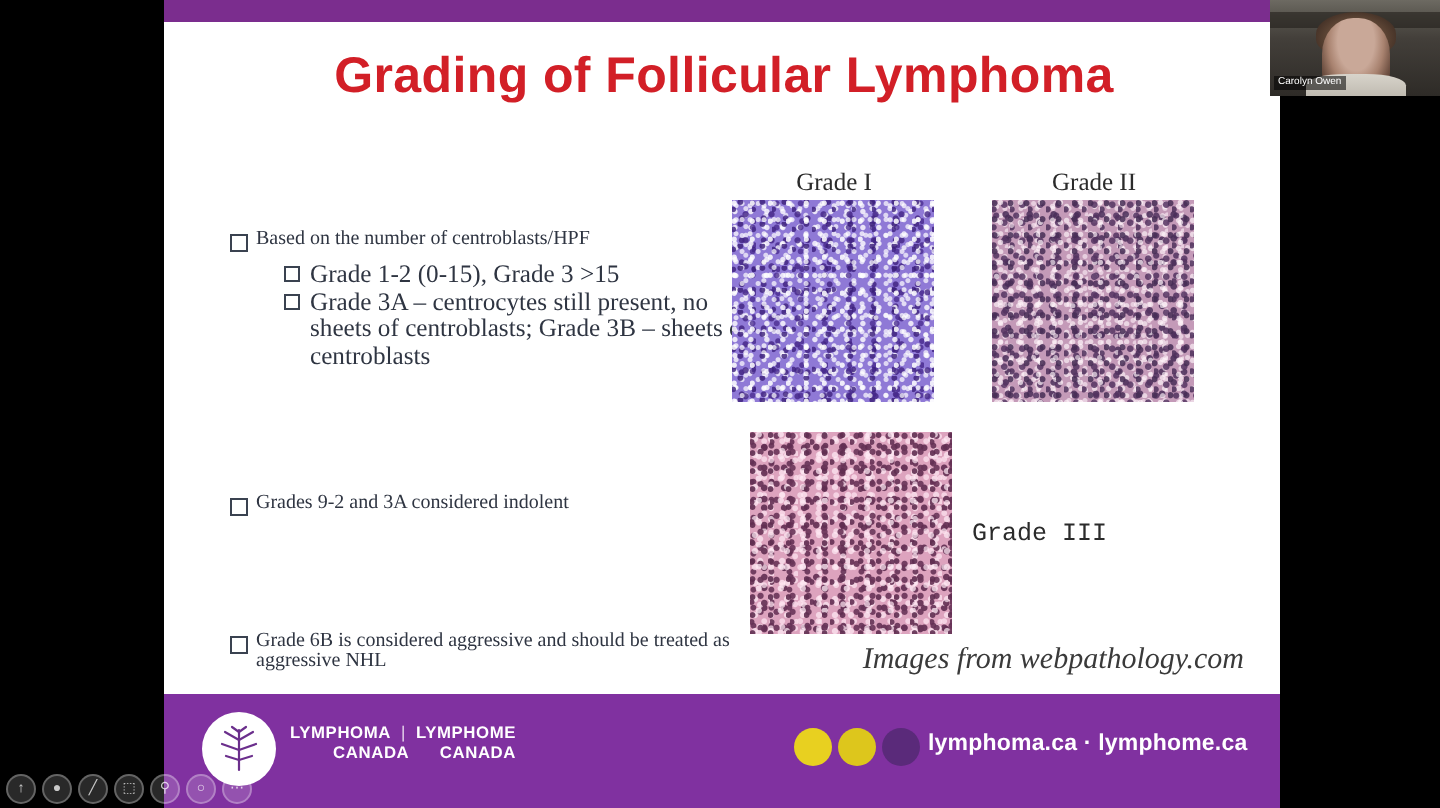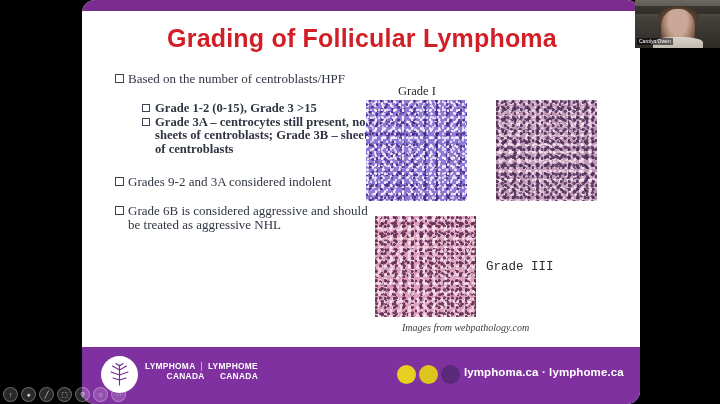--- a/index.html
+++ b/index.html
@@ -1,36 +1,36 @@
 <!DOCTYPE html>
 <html><head>
 <meta charset="utf-8">
 <style>
   html,body{margin:0;padding:0;background:#000;}
   body{width:720px;height:404px;overflow:hidden;font-family:"Liberation Serif",serif;}
 
   #stage{position:relative;width:720px;height:404px;background:#000;}
 
   
-  #slide{position:absolute;left:82px;top:0;width:558px;height:404px;background:#ffffff;overflow:hidden;border-radius:13px;}
+  #slide{position:absolute;left:82px;top:0;width:558px;height:404px;background:#ffffff;overflow:hidden;}
   #topband{position:absolute;left:0;top:0;width:100%;height:11px;background:#7b2d8e;}
 
   #slide-title{
     position:absolute;left:20px;top:24px;width:520px;
     text-align:center;
     font-family:"Liberation Sans",sans-serif;
     font-weight:bold;font-size:25px;letter-spacing:.2px;
     color:#d21f27;white-space:nowrap;
   }
 
   
   #bullets{position:absolute;left:33px;top:72px;width:262px;color:#2f3542;}
-  .b1{position:relative;padding-left:13px;font-size:13px;line-height:1.06;margin-bottom:2px;}
+  .b1{position:relative;padding-left:13px;font-size:10px;line-height:1.06;margin-bottom:2px;margin-top:43px;}
   .b2{position:relative;padding-left:13px;font-size:12.6px;line-height:1.06;margin-bottom:1px;}
-  .lvl2{margin-left:27px;margin-top:16px;font-weight:bold;}
+  .lvl2{margin-left:27px;margin-top:5px;}
   .sq{position:absolute;left:0;top:2px;width:7px;height:7px;border:1.4px solid #3a4250;background:#fff;}
   .b2 .sq{top:2px;width:6px;height:6px;border-width:1.2px;}
   .gap{height:13px;}
   .gap-sm{height:9px;}
 
   
   .histo{position:absolute;}
   .hlabel{position:absolute;font-size:12.5px;color:#2b2b2b;text-align:center;}
 
   #img1{left:284px;top:100px;width:101px;height:101px;
@@ -83,22 +83,22 @@
       radial-gradient(circle at 55% 58%, rgba(98,46,82,.9) 0 1.4px, transparent 1.9px),
       radial-gradient(circle at 79% 51%, rgba(255,230,242,.7) 0 1.2px, transparent 1.7px),
       radial-gradient(circle at 19% 76%, rgba(102,50,86,.9) 0 1.2px, transparent 1.7px),
       radial-gradient(circle at 46% 86%, rgba(255,235,245,.7) 0 1.3px, transparent 1.8px),
       radial-gradient(circle at 71% 79%, rgba(96,45,81,.9) 0 1.4px, transparent 1.9px),
       radial-gradient(circle at 93% 91%, rgba(255,230,242,.7) 0 1.2px, transparent 1.7px);
     background-size:9px 9px,11px 11px,8px 8px,12px 12px,10px 10px,8px 8px,13px 13px,9px 9px,9px 9px,11px 11px,10px 10px,12px 12px;
   }
   #lab3{left:404px;top:260px;width:110px;text-align:left;font-family:Liberation Mono, monospace;}
 
-  #credit{position:absolute;left:320px;top:322px;width:220px;
-    font-family:"Liberation Serif",serif;font-style:italic;font-size:10px;color:#3a3a3a;}
+  #credit{position:absolute;left:320px;top:322px;width:220px;text-align:right;
+    font-family:"Liberation Serif",serif;font-style:italic;font-size:15px;color:#3a3a3a;}
 
   
   #footer{position:absolute;left:0;bottom:0;width:100%;height:57px;background:#8031a0;text-align:right;}
   #logo-mark{position:absolute;left:19px;top:9px;width:37px;height:37px;border-radius:50%;background:#fff;}
   #logo-mark svg{position:absolute;left:7px;top:6px;}
   #logo-text{position:absolute;left:63px;top:15px;color:#fff;
     font-family:"Liberation Sans",sans-serif;font-size:8.4px;font-weight:bold;line-height:1.18;letter-spacing:.3px;}
   #logo-text .divider{display:inline-block;margin:0 5px;opacity:.8;font-weight:normal;}
   .lt-row{white-space:nowrap;}
 
@@ -165,20 +165,21 @@
       <div class="gap"></div>
       <div class="b1">
         <span class="sq"></span>
         <span>Grade 6B is considered aggressive and should be treated as aggressive NHL</span>
       </div>
     </div>
 
     <div class="hlabel" id="lab1">Grade I</div>
     <div class="histo" id="img1"></div>
 
+    <div class="hlabel" id="lab2">Grade II</div>
     <div class="histo" id="img2"></div>
 
     <div class="histo" id="img3"></div>
     <div class="hlabel" id="lab3">Grade III</div>
 
     <div id="credit">Images from webpathology.com</div>
 
     <div id="footer">
       <div id="logo-mark">
         <svg width="23" height="25" viewBox="0 0 23 25" aria-hidden="true">

